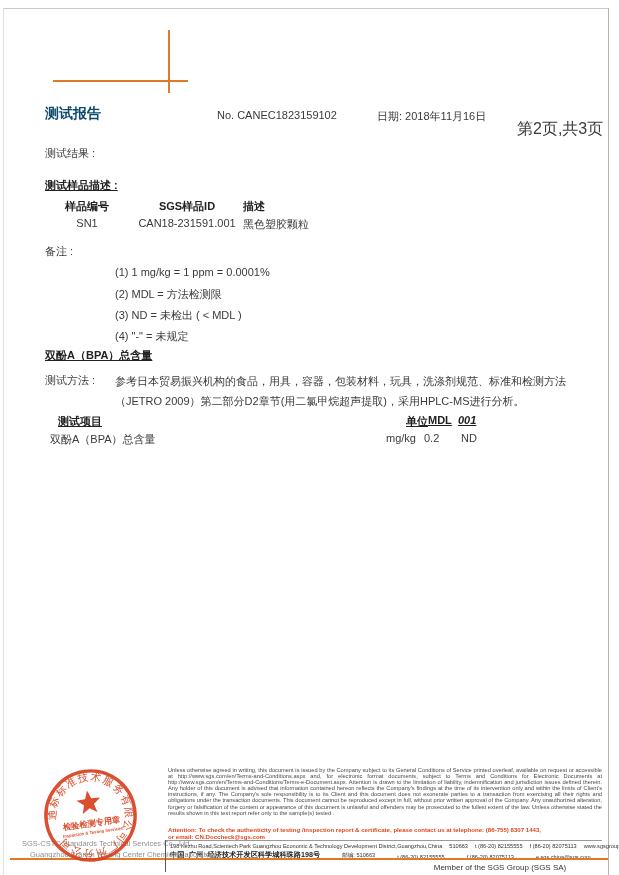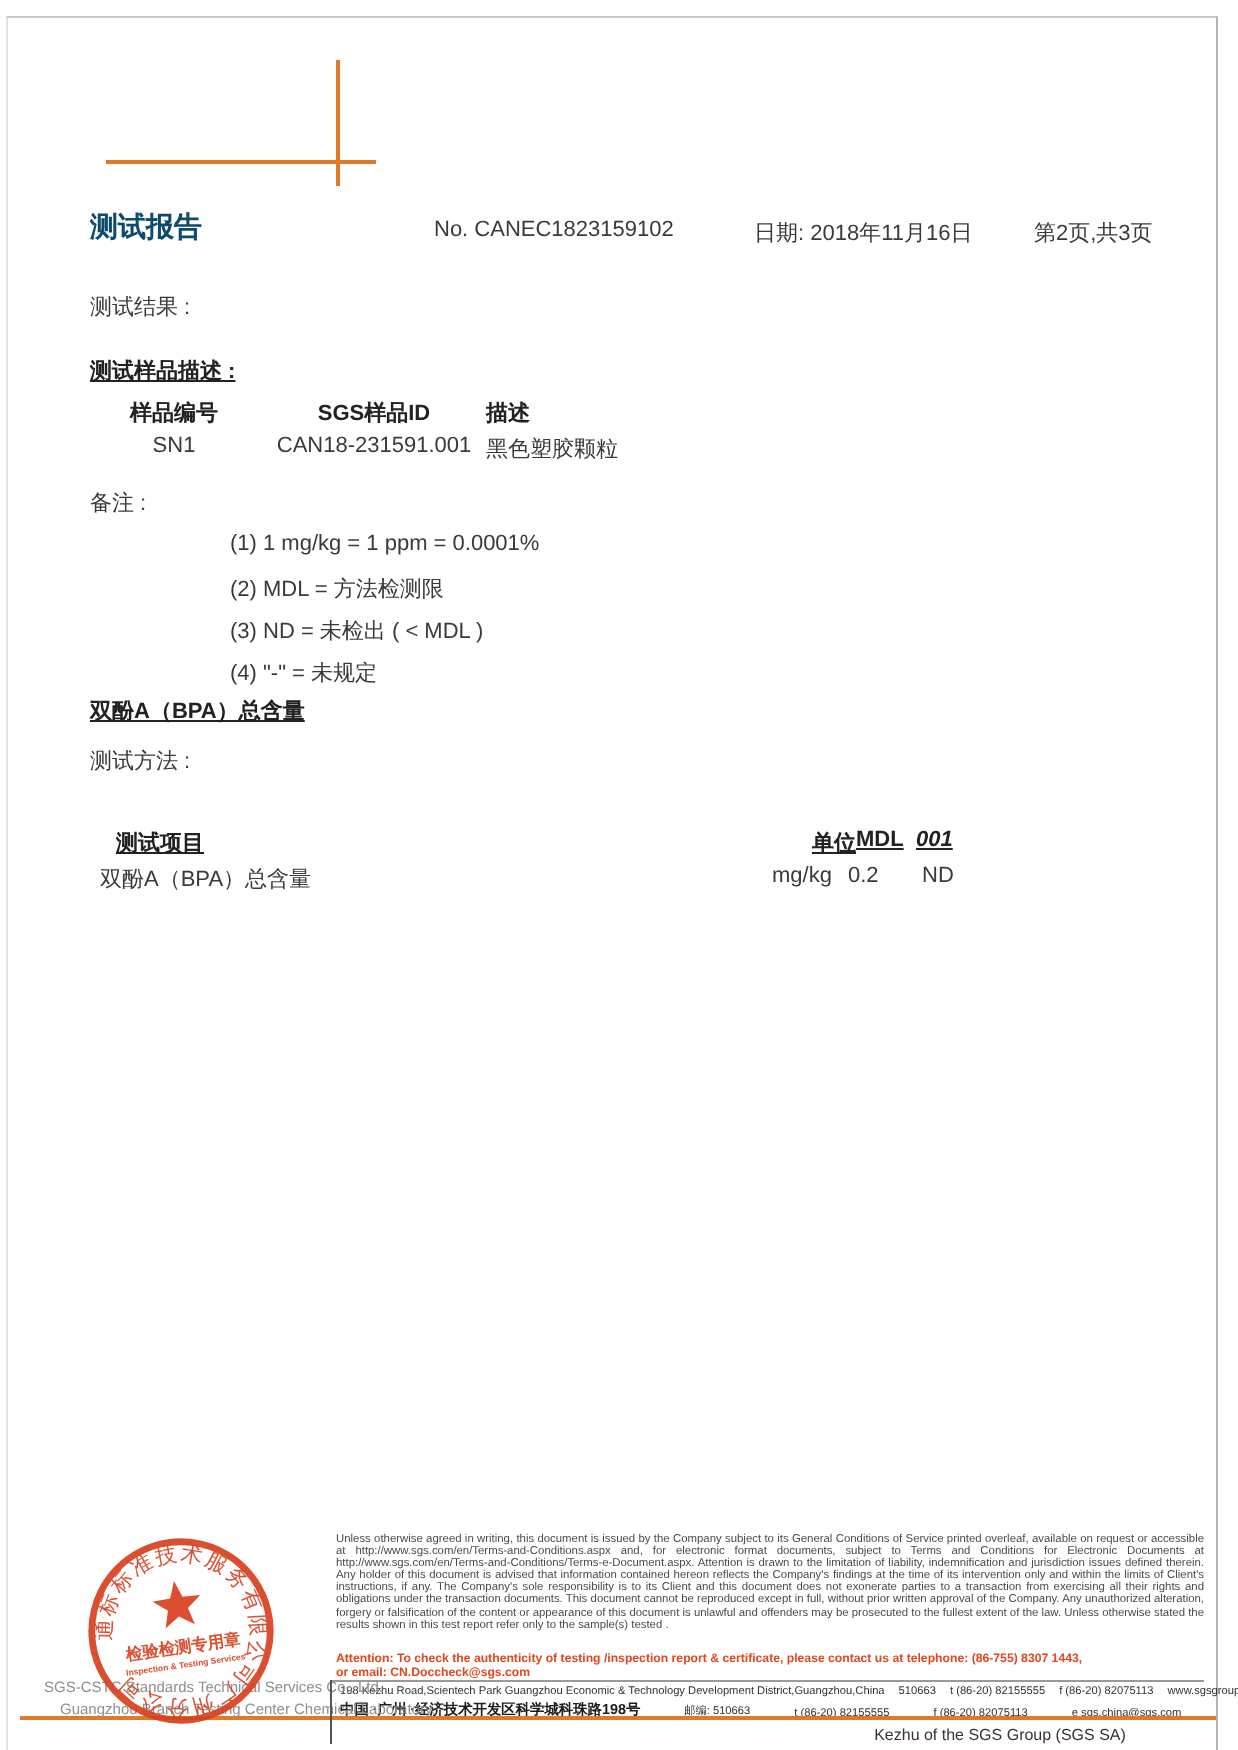--- a/index.html
+++ b/index.html
@@ -10,21 +10,21 @@
          border-top:1px solid #c9c9c9;border-left:1px solid #e2e2e2;border-right:1px solid #b3b3b3;}
   
   .sgs-logo{left:64px;top:24px;font-size:55px;font-weight:bold;color:#8a8a8a;
             letter-spacing:-3px;line-height:1;}
   .logo-vline{left:168px;top:30px;width:2px;height:63px;background:#E07A28;}
   .logo-hline{left:53px;top:80px;width:135px;height:2px;background:#E07A28;}
   
   .doc-title{left:45px;top:105px;font-size:14px;font-weight:bold;color:#0c4a6e;}
   .report-no{left:217px;top:109px;font-size:11px;}
   .date-txt{left:377px;top:109px;font-size:11px;}
-  .page-no{left:517px;top:109px;font-size:11px;}
+  .page-no{left:517px;top:119px;font-size:16px;}
   
   .t11{font-size:11px;}
   .bold{font-weight:bold;color:#222;}
   .ul{text-decoration:underline;}
   .lbl-result{left:45px;top:146px;}
   .lbl-sample{left:45px;top:178px;}
   .sc1{left:45px;width:84px;text-align:center;}
   .sc2{left:130px;width:114px;text-align:center;}
   .sc3{left:243px;}
   .sr-h{top:199px;}
@@ -83,20 +83,21 @@
   <div class="abs t11 sc3 sr-v">黑色塑胶颗粒</div>
 
   <div class="abs t11 lbl-notes">备注 :</div>
   <div class="abs t11 note note1">(1) 1 mg/kg = 1 ppm = 0.0001%</div>
   <div class="abs t11 note note2">(2) MDL = 方法检测限</div>
   <div class="abs t11 note note3">(3) ND = 未检出 ( &lt; MDL )</div>
   <div class="abs t11 note note4">(4) "-" = 未规定</div>
 
   <div class="abs t11 bold ul bpa-title">双酚A（BPA）总含量</div>
   <div class="abs t11 lbl-method">测试方法 :</div>
+  <div class="abs t11 method-text">参考日本贸易振兴机构的食品，用具，容器，包装材料，玩具，洗涤剂规范、标准和检测方法（JETRO 2009）第二部分D2章节(用二氯甲烷超声提取)，采用HPLC-MS进行分析。</div>
 
   <div class="abs t11 bold ul rt1 rt-h">测试项目</div>
   <div class="abs t11 bold ul rt2 rt-h">单位</div>
   <div class="abs t11 bold ul rt3 rt-h">MDL</div>
   <div class="abs t11 bold ul ital rt4 rt-h">001</div>
   <div class="abs t11 rc1 rt-v">双酚A（BPA）总含量</div>
   <div class="abs t11 rc2 rt-v">mg/kg</div>
   <div class="abs t11 rc3 rt-v">0.2</div>
   <div class="abs t11 rc4 rt-v">ND</div>
 
@@ -133,14 +134,14 @@
   </div>
   <div class="abs addr-cn">
     <span>中国 ·广州 ·经济技术开发区科学城科珠路198号</span>
     <span class="sm">邮编: 510663</span>
     <span class="sm">t (86-20) 82155555</span>
     <span class="sm">f (86-20) 82075113</span>
     <span class="sm">e  sgs.china@sgs.com</span>
   </div>
 
   <div class="abs orange-rule"></div>
-  <div class="abs member">Kezhu of the SGS Group (SGS SA)</div>
+  <div class="abs member">Member of the SGS Group (SGS SA)</div>
 </div>
 
 </body></html>

